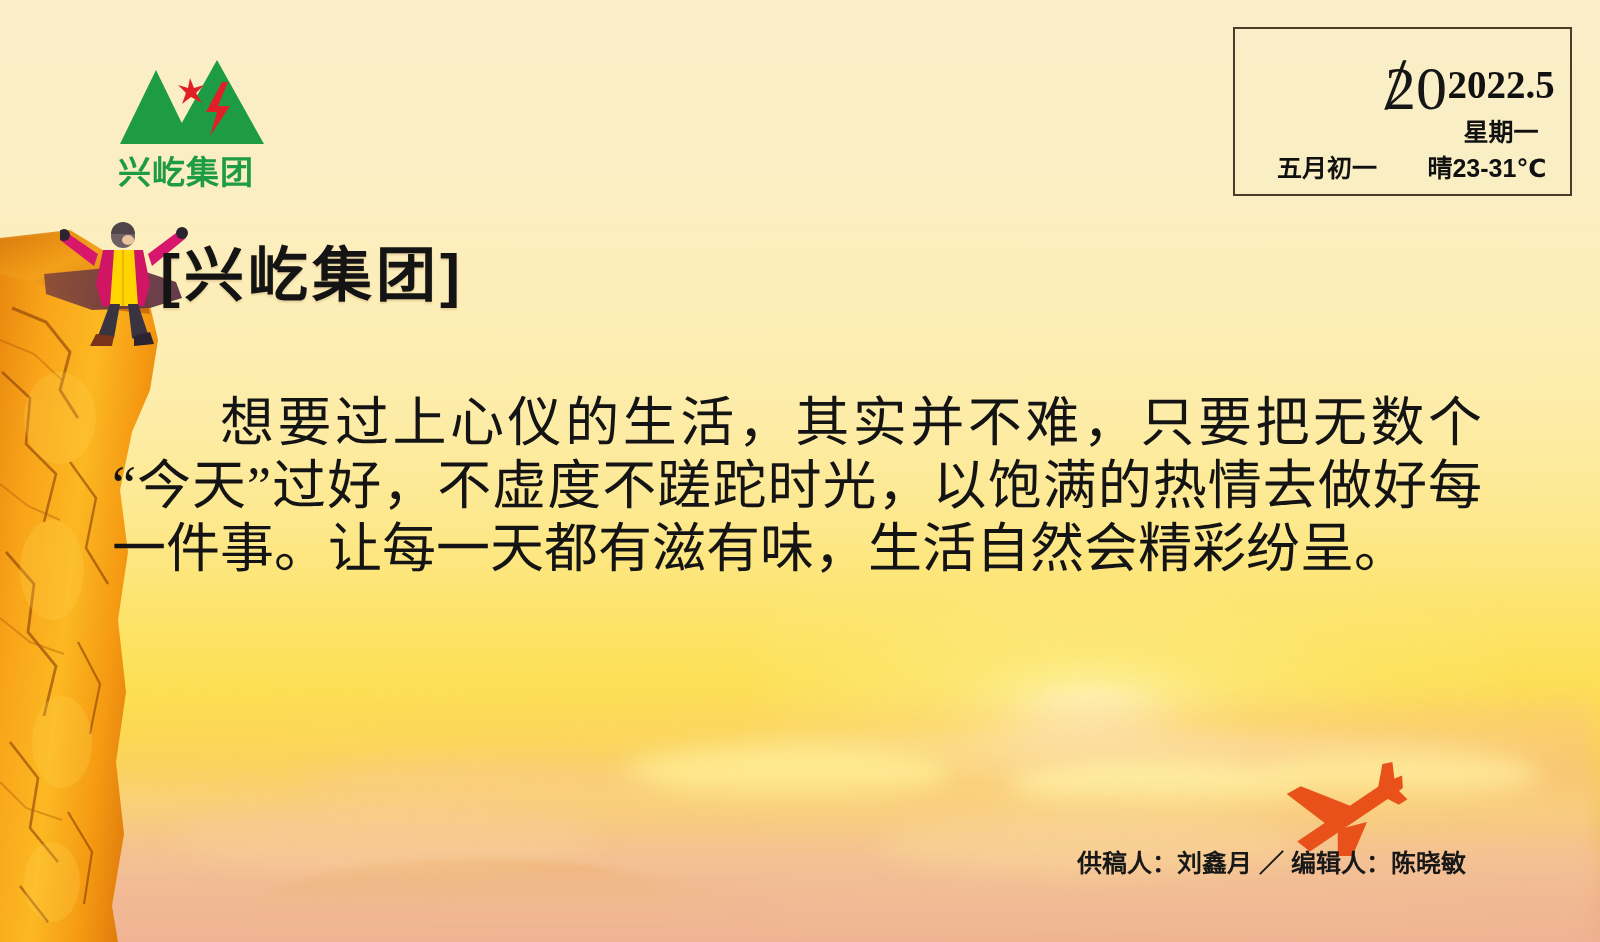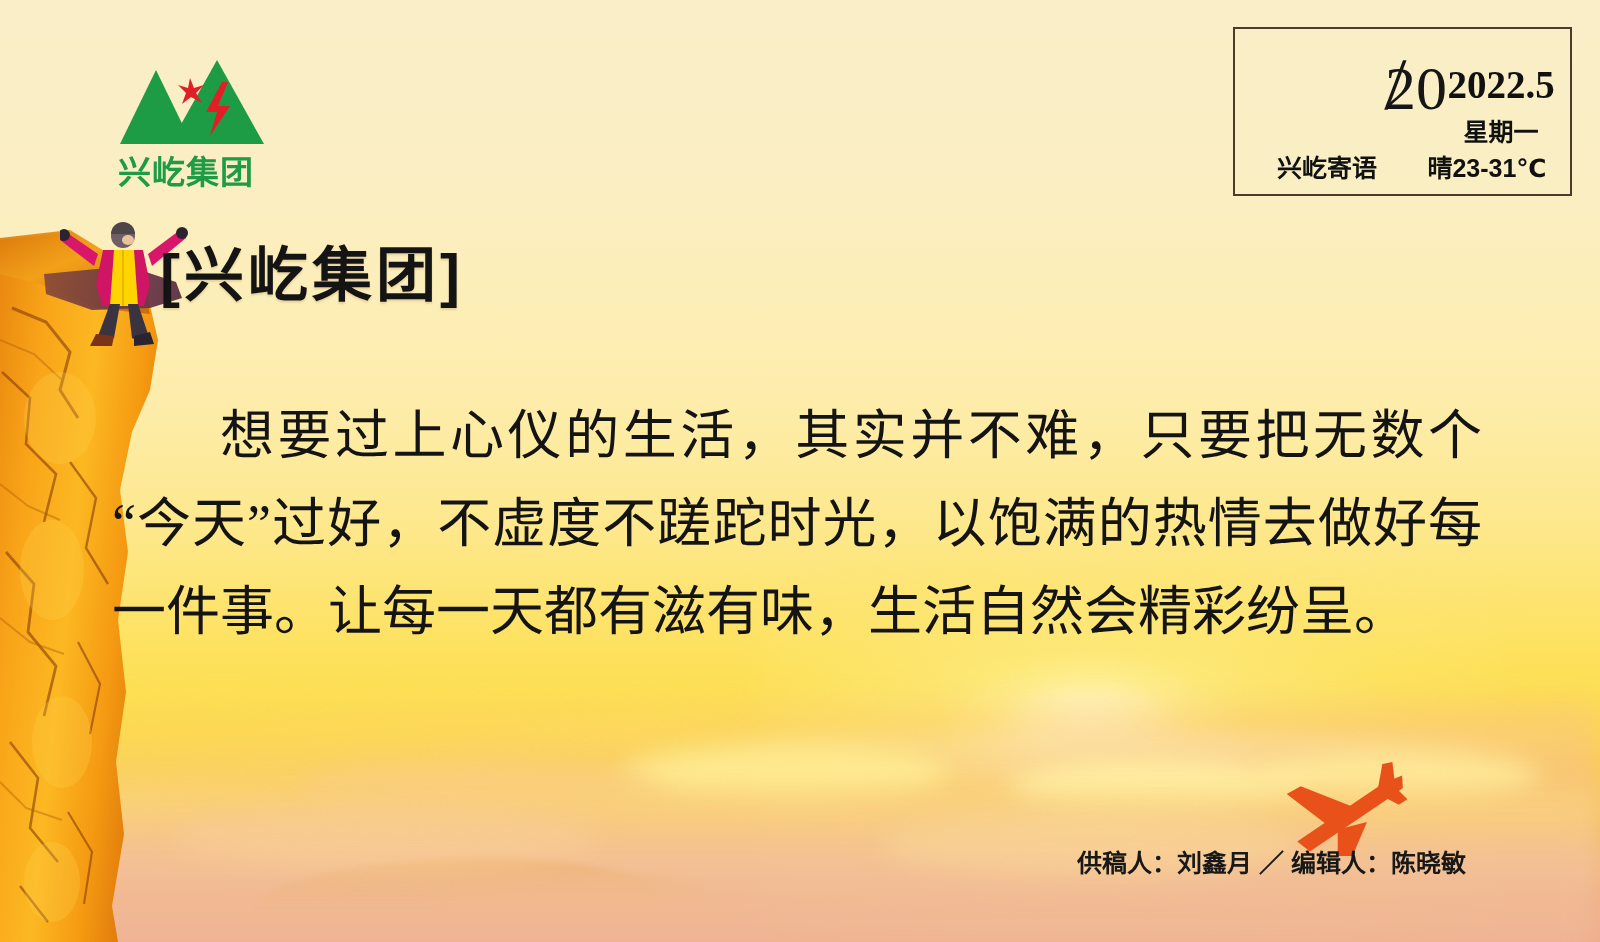--- a/index.html
+++ b/index.html
@@ -236,21 +236,21 @@
     white-space:nowrap;
     font-family:"Liberation Sans","DejaVu Sans",sans-serif;
     text-shadow:0 2px 2px rgba(120,80,20,0.18);
   }
 
   
   #body-copy {
     position:absolute; left:112px; top:392px;
     width:1370px;
     font-size:54px;
-    line-height:88px;
+    line-height:63px;
     font-weight:400;
     color:#141414;
     font-family:"Liberation Serif","DejaVu Serif",serif;
     text-align:justify;
     text-justify:inter-character;
     text-indent:108px;
     letter-spacing:0px;
   }
 
   
@@ -394,21 +394,21 @@
     </svg>
     <div class="logo-word">兴屹集团</div>
   </div>
 
   <div id="date-card">
     <div class="dc-inner">
       <div class="dc-day">20</div>
       <div class="dc-slash">/</div>
       <div class="dc-year">2022.5</div>
       <div class="dc-week">星期一</div>
-      <div class="dc-lunar">兴屹寄语</div>
+      <div class="dc-lunar">五月初一</div>
       <div class="dc-weather">晴23-31℃</div>
     </div>
   </div>
 
   <div id="heading">[兴屹集团]</div>
 
   <div id="body-copy">想要过上心仪的生活，其实并不难，只要把无数个“今天”过好，不虚度不蹉跎时光，以饱满的热情去做好每一件事。让每一天都有滋有味，生活自然会精彩纷呈。</div>
 
   <div id="plane">
     <svg width="140" height="98" viewBox="0 0 140 98" xmlns="http://www.w3.org/2000/svg">

